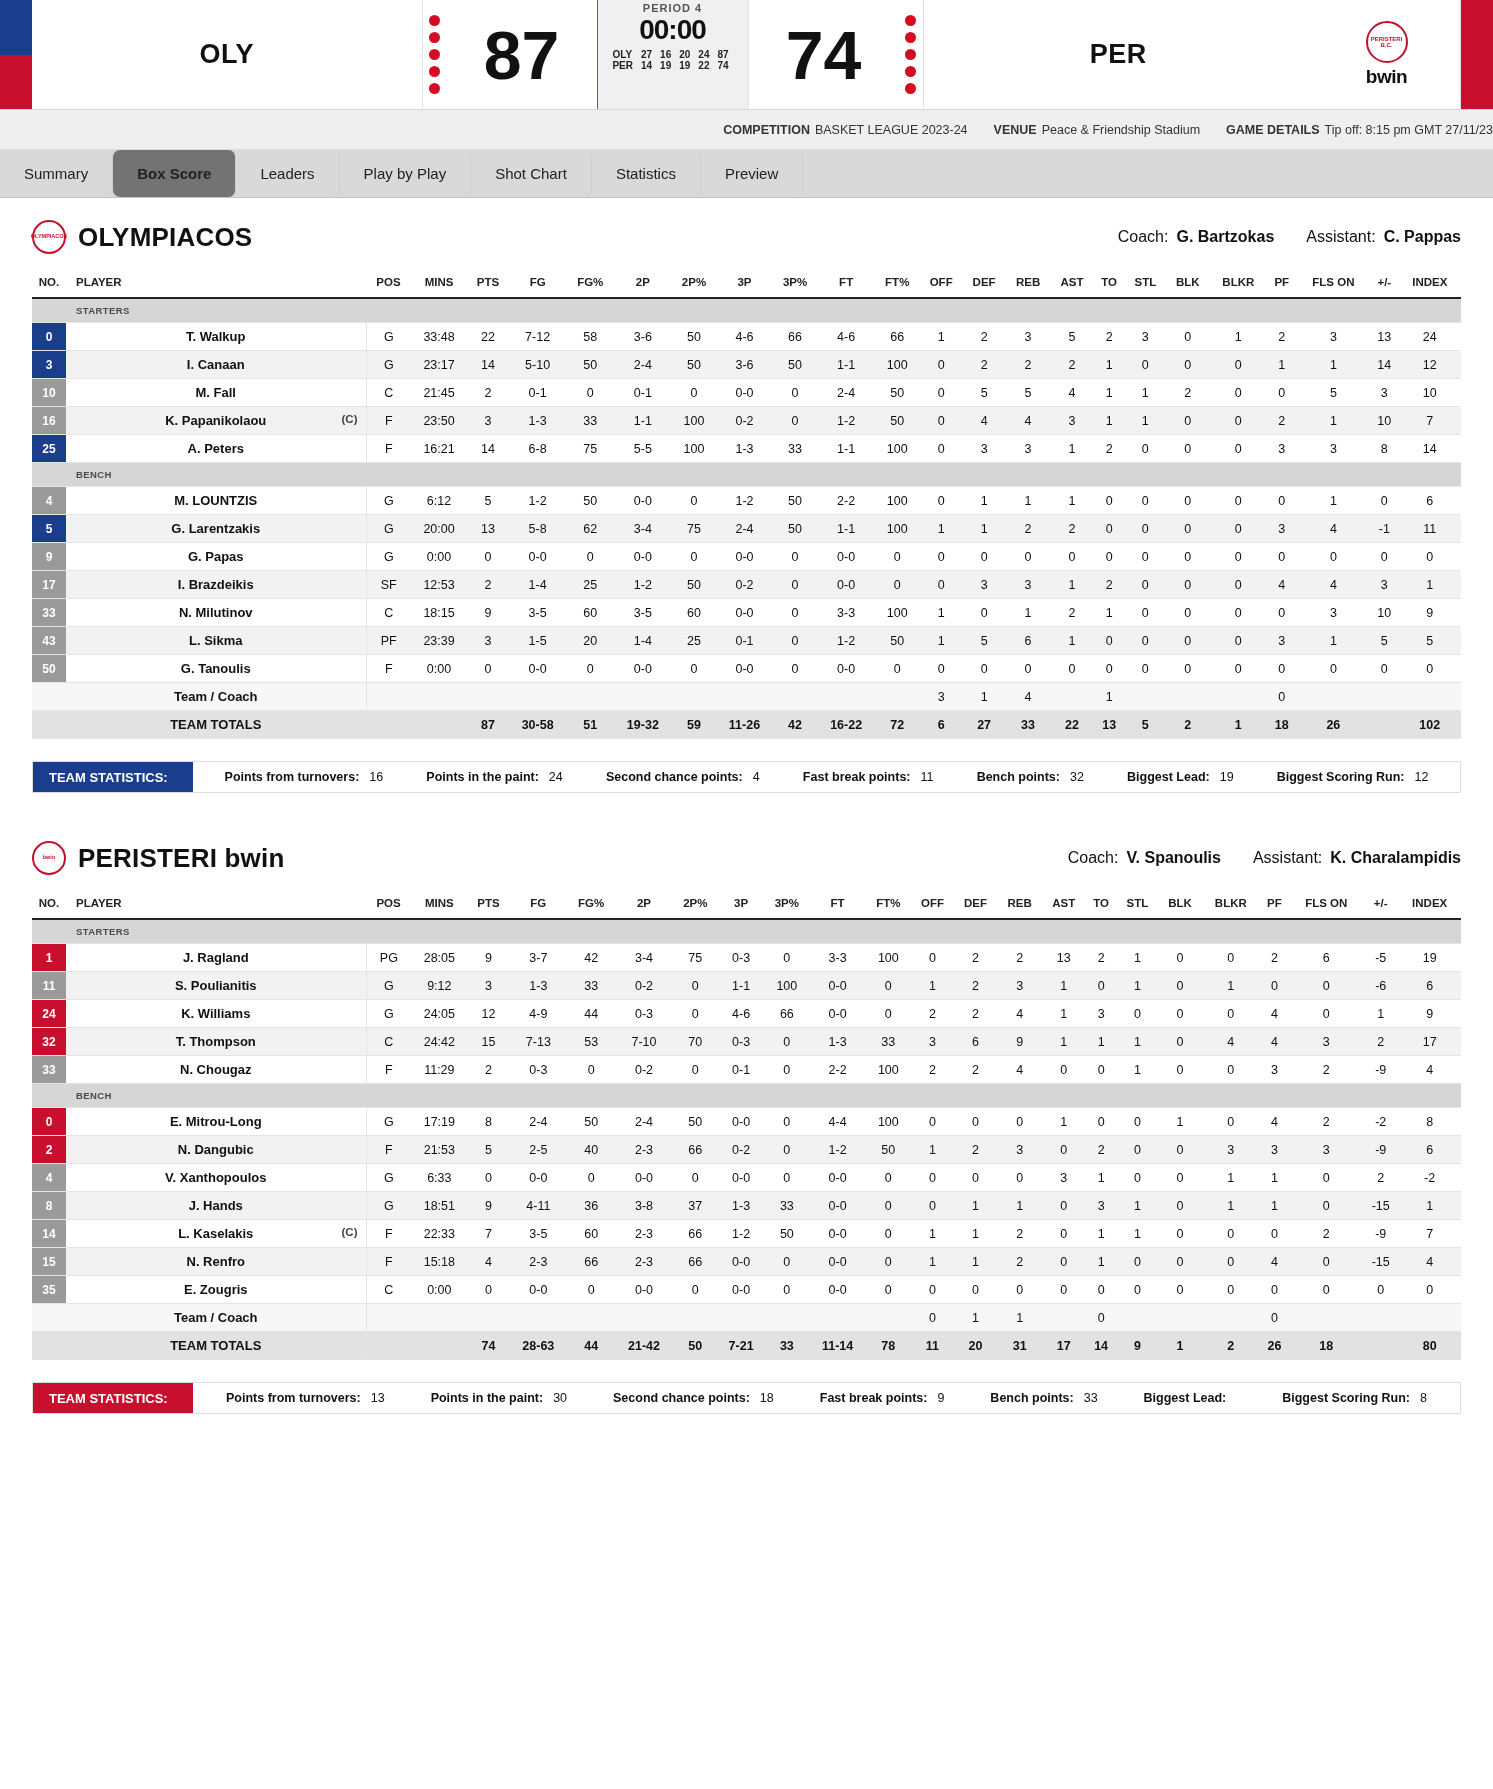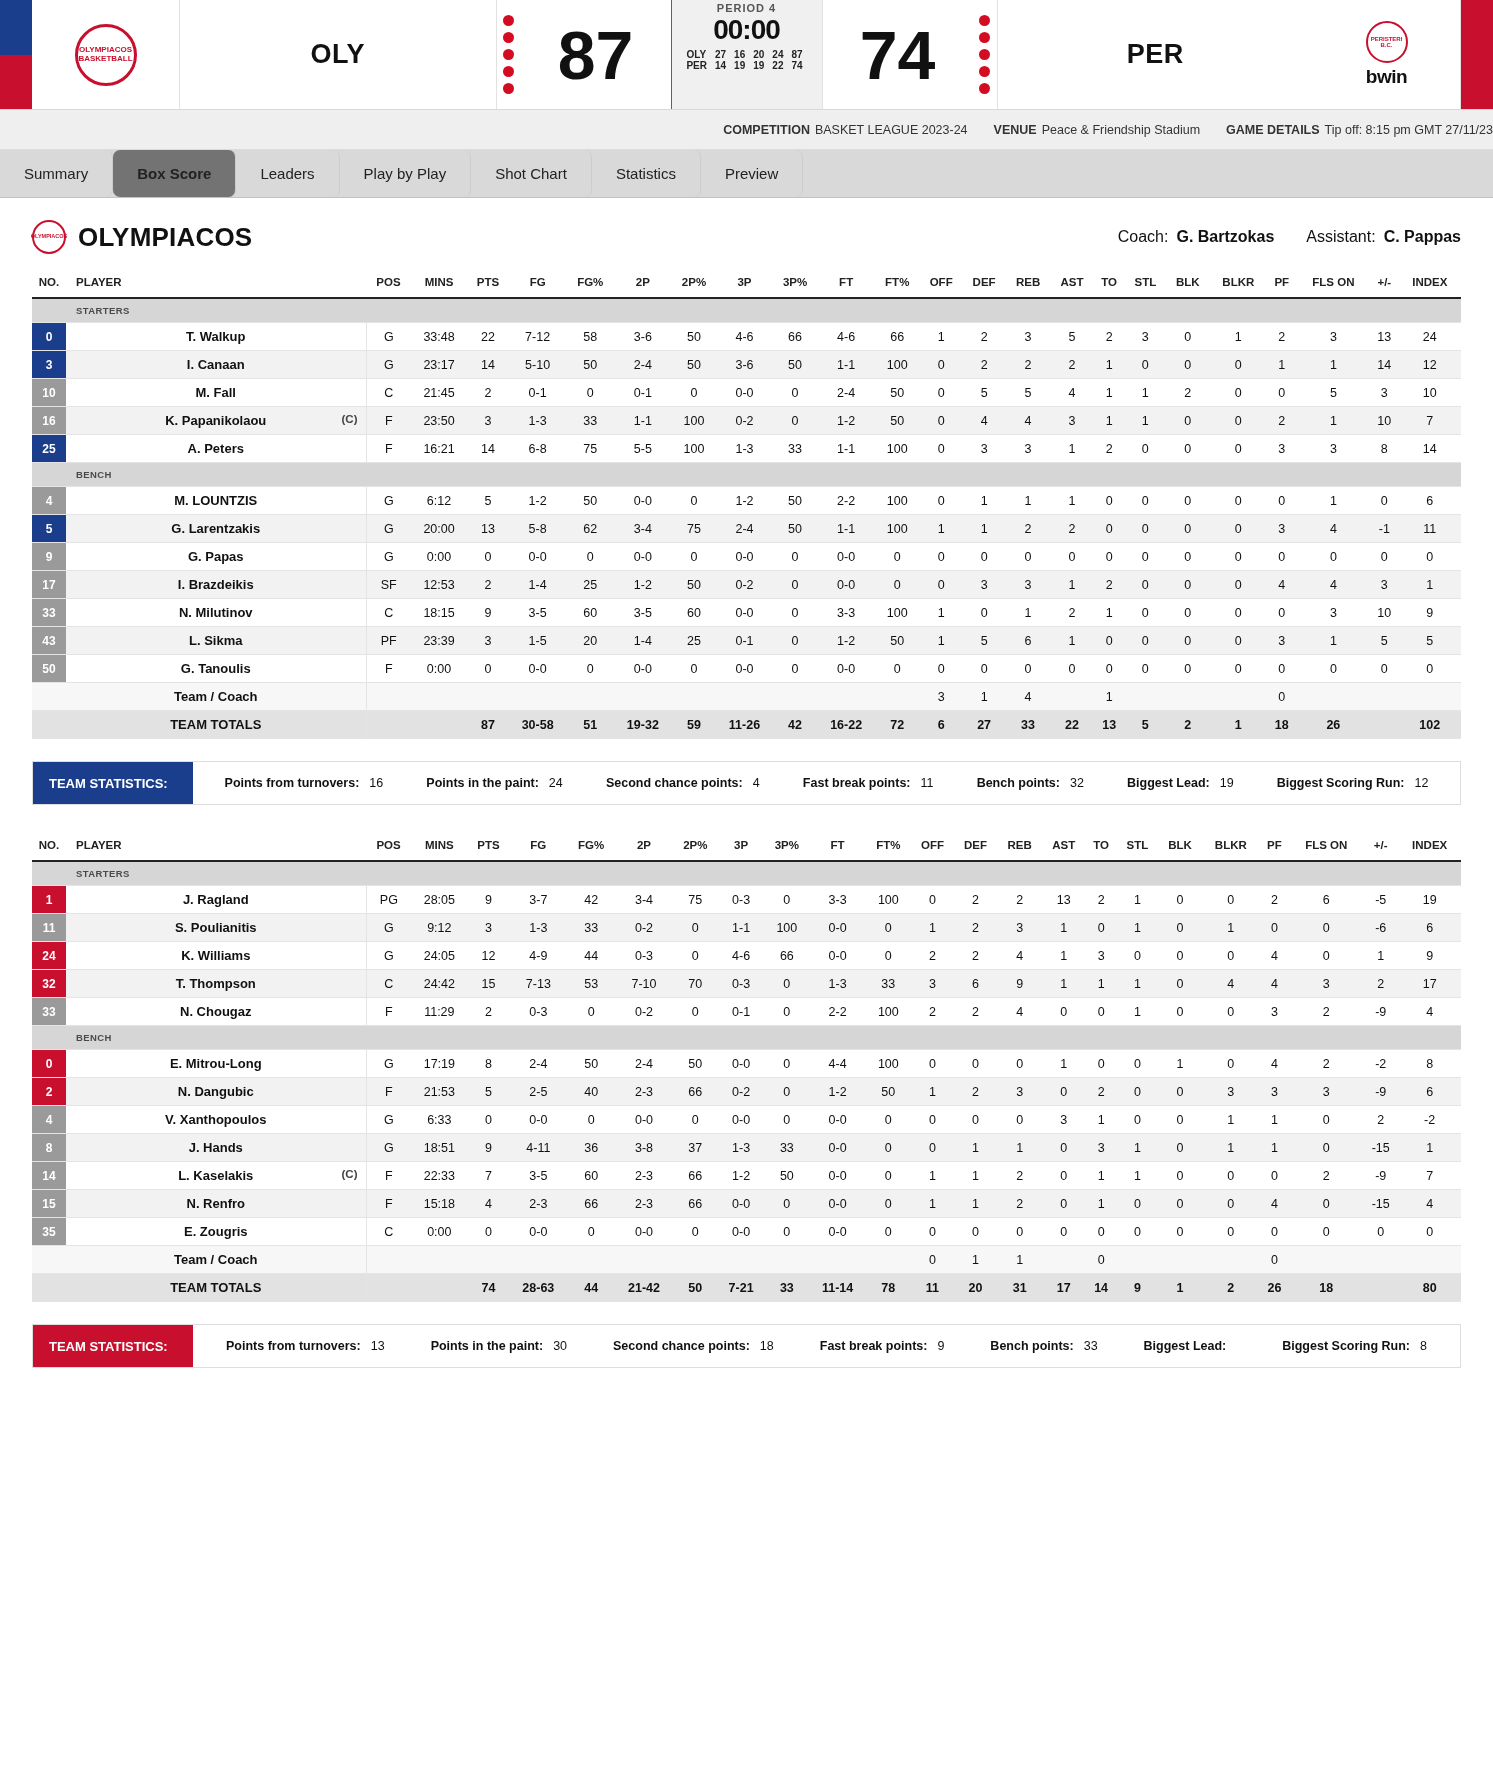--- a/index.html
+++ b/index.html
@@ -173,46 +173,41 @@
   tr.teamcoach td { background: #f7f7f7; }
   tr.teamcoach td.player { font-weight: bold; }
   tr.totals td { background: #e2e2e2; font-weight: bold; border-bottom: 1px solid #cacaca;}
   tr.totals td.player { font-weight: bold; }
 
   
   .teamstats {
     margin: 22px 32px 0 32px;
     display: flex; align-items: stretch;
     border: 1px solid #ddd;
-    height: 44px;
+    height: 32px;
   }
   .teamstats .tag {
     background: #1b3e8c; color: #fff; font-weight: bold; font-size: 13px;
     display: flex; align-items: center; padding: 0 16px; min-width: 160px;
   }
   .teamstats.per .tag { background: #c8102e; }
   .teamstats .items {
     flex: 1; display: flex; align-items: center; justify-content: space-around;
     font-size: 12.5px; padding: 0 10px;
   }
   .teamstats .items .it b { font-weight: bold; }
   .teamstats .items .it span { margin-left: 10px; }
   .spacer { height: 26px; }
 </style>
 </head>
 <body>
 
 <div class="scoreboard">
   <div class="sb-edge-left"></div>
 
-  <div class="sb-team-logo">
-    <div class="logo-circle">
-      <span>OLYMPIACOS BASKETBALL</span>
-    </div>
-  </div>
 
   <div class="sb-team-name">OLY</div>
 
   <div class="sb-dots">
     <i></i>
       <i></i>
       <i></i>
       <i></i>
       <i></i>
   </div>
@@ -743,20 +738,34 @@
       <div class="it"><b>Fast break points:</b><span>11</span></div>
       <div class="it"><b>Bench points:</b><span>32</span></div>
       <div class="it"><b>Biggest Lead:</b><span>19</span></div>
       <div class="it"><b>Biggest Scoring Run:</b><span>12</span></div>
     </div>
 </div>
 
 <div class="spacer"></div>
 
 <div class="teamblock">
+  <div class="team-head">
+    <div class="mini-logo bwin">
+      <span>bwin</span>
+    </div>
+    <h2>PERISTERI bwin</h2>
+    <div class="staff">
+      <div>
+        <b>Coach:</b><span class="nm">V. Spanoulis</span>
+      </div>
+      <div>
+        <b>Assistant:</b><span class="nm">K. Charalampidis</span>
+      </div>
+    </div>
+  </div>
 
   <table class="box">
     <thead>
       <tr>
         <th class="num">NO.</th>
         <th class="plr">PLAYER</th>
         <th>POS</th>
         <th>MINS</th>
         <th>PTS</th>
         <th>FG</th>

